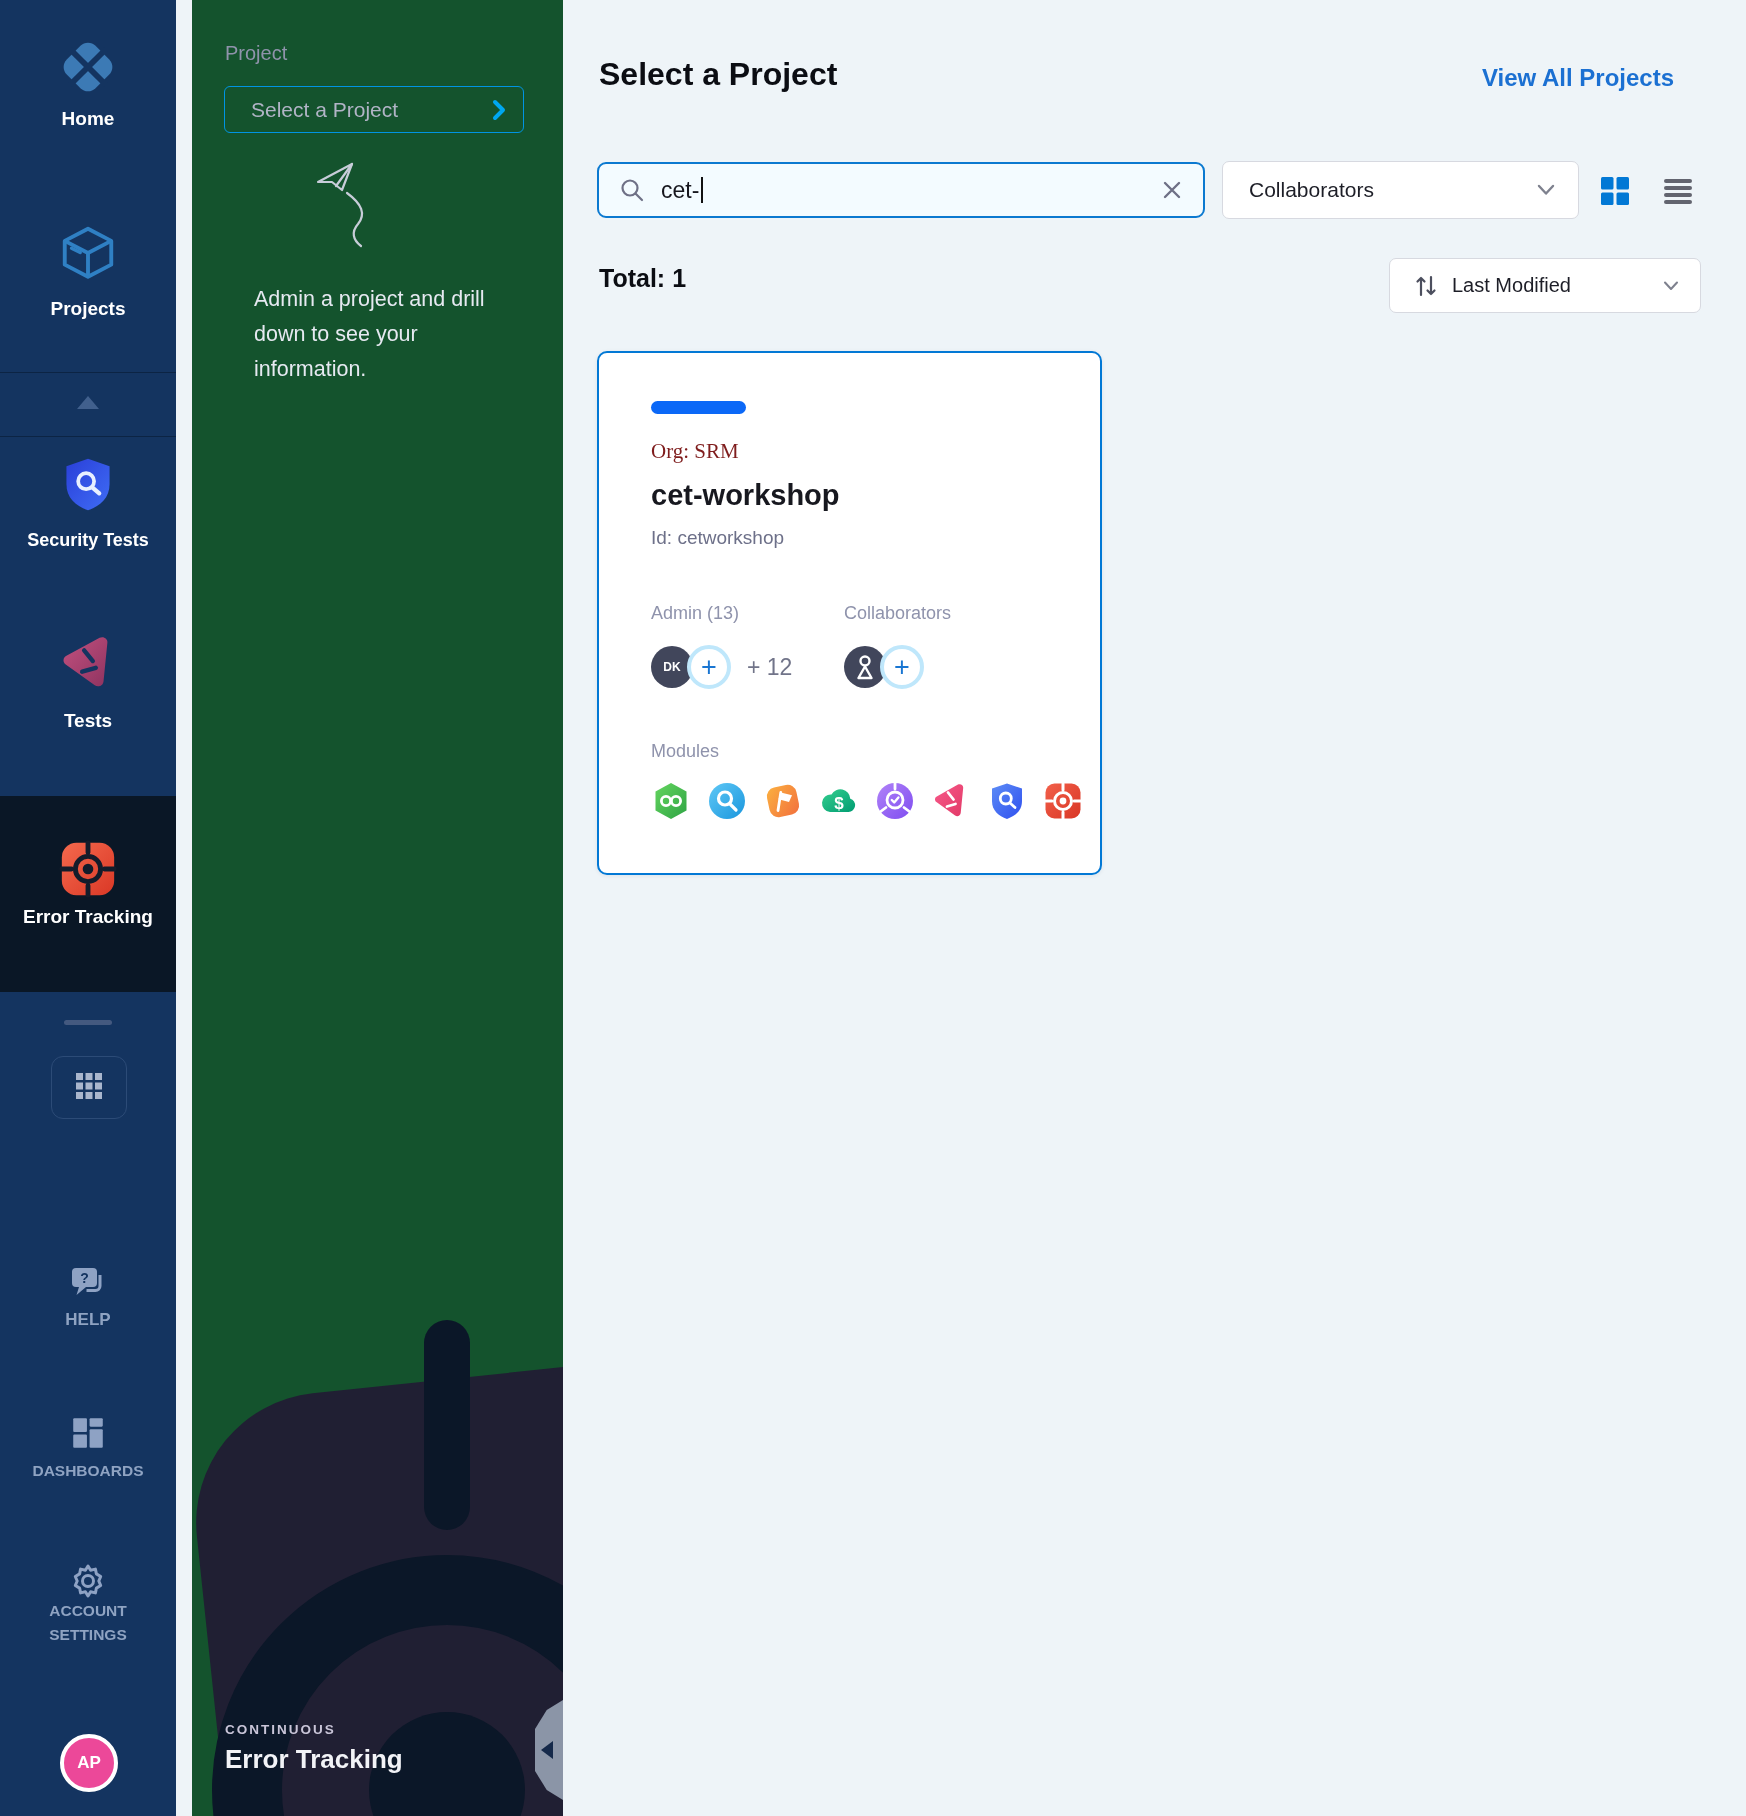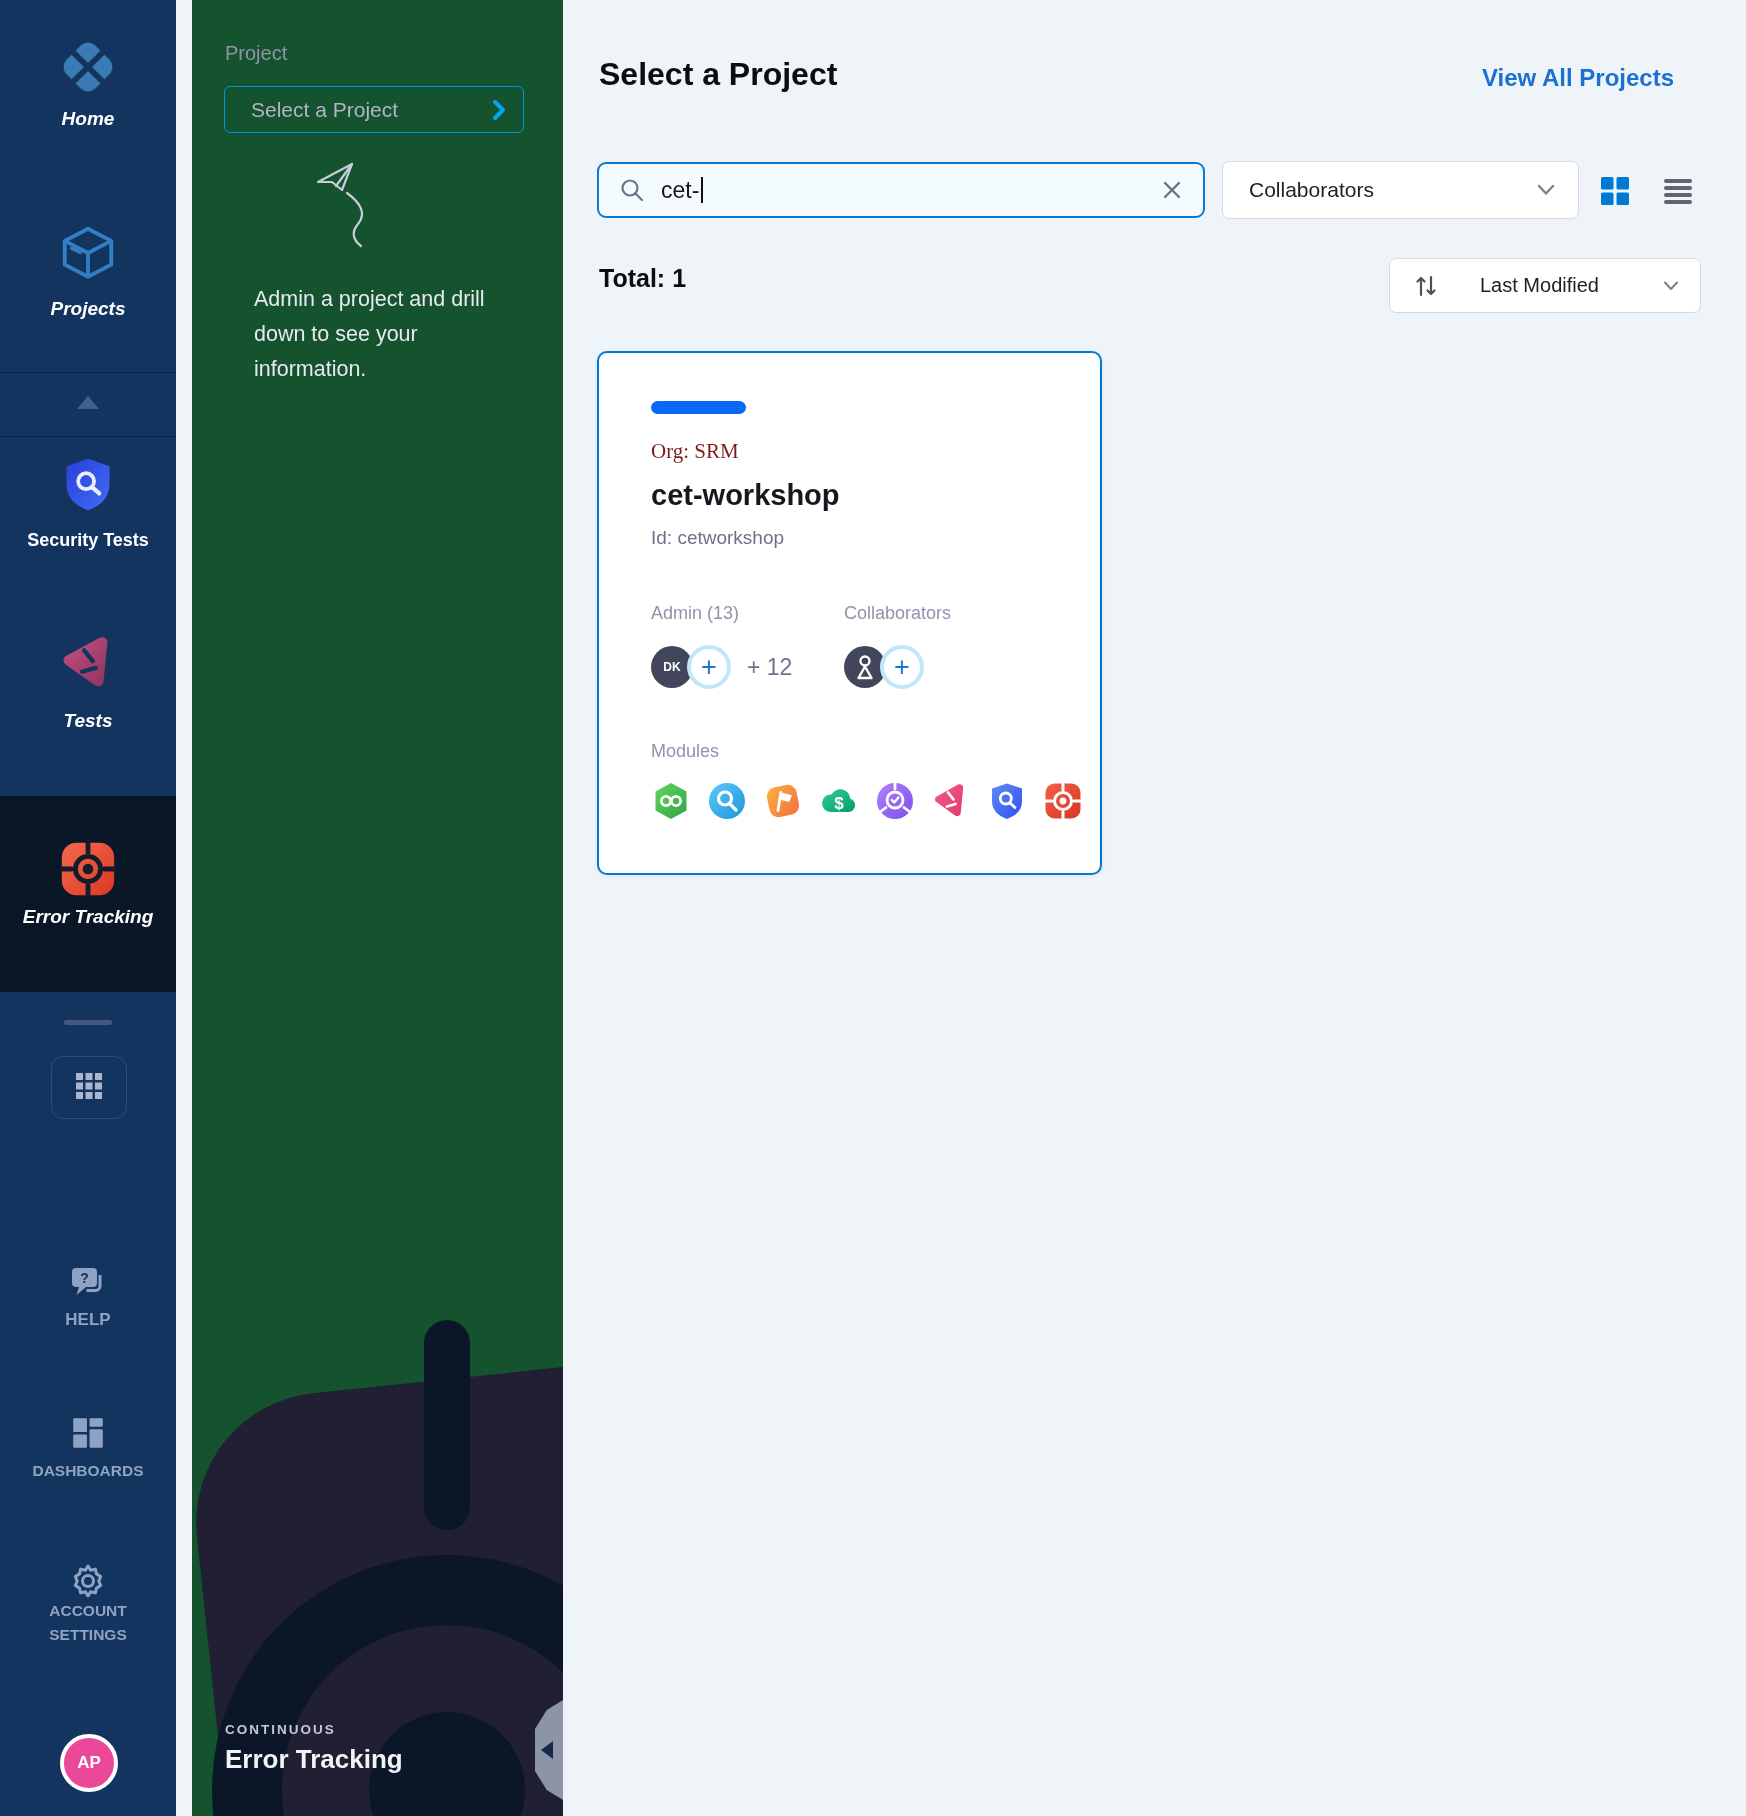--- a/index.html
+++ b/index.html
@@ -4,21 +4,21 @@
 <style>
   html,body{margin:0;padding:0;}
   .app{position:relative;width:1746px;height:1816px;overflow:hidden;
        font-family:"Liberation Sans",sans-serif;background:#eef4f8;}
 
   
   .sidebar{position:absolute;left:0;top:0;width:176px;height:100%;background:#143460;z-index:3;}
   .snav{position:absolute;left:0;width:176px;text-align:center;}
   .snav .ic{display:flex;justify-content:center;}
   .slabel{position:absolute;left:0;right:0;text-align:center;color:#fff;font-weight:700;}
-  .slabel.big{font-size:19px;font-style:italic;}
+  .slabel.big{font-size:19px;}
   .slabel.muted{color:#8fa3c2;font-weight:700;}
   .sdivider{position:absolute;left:0;width:176px;height:1px;background:#0c2444;}
   .uptri{position:absolute;left:77px;width:0;height:0;border-left:11px solid transparent;
          border-right:11px solid transparent;border-bottom:13px solid #41608d;}
   .active-block{position:absolute;left:0;top:796px;width:176px;height:196px;background:#0a1726;}
   .dash-div{position:absolute;left:64px;top:1020px;width:48px;height:5px;border-radius:3px;background:#44597f;}
   .gridbtn{position:absolute;left:51px;top:1056px;width:74px;height:61px;border:1.5px solid #2c4b77;
            border-radius:12px;display:flex;align-items:center;justify-content:center;}
   .avatar-ap{position:absolute;left:60px;top:1734px;width:50px;height:50px;border-radius:50%;
              background:#ec4899;border:4px solid #fff;color:#fff;font-size:17px;font-weight:700;
@@ -55,21 +55,21 @@
   .org-select{position:absolute;left:673px;top:161px;width:357px;height:58px;background:#fff;
               border:1px solid #d7d9e0;border-radius:7px;display:flex;align-items:center;
               padding:0 22px 0 26px;box-sizing:border-box;}
   .org-select span{font-size:21px;color:#1d1e27;font-weight:500;}
   .org-select .chev{margin-left:auto;}
   .viewtoggle{position:absolute;top:174px;width:34px;height:34px;display:flex;align-items:center;justify-content:center;}
   .vt-grid{left:1049px;} .vt-list{left:1112px;}
   .total{position:absolute;left:50px;top:264px;font-size:25px;font-weight:700;color:#0b0d13;}
   .sort-box{position:absolute;left:840px;top:258px;width:312px;height:55px;background:#fff;
             border:1px solid #d7d9e0;border-radius:7px;display:flex;align-items:center;
-            padding:0 20px 0 24px;box-sizing:border-box;gap:28px;}
+            padding:0 20px 0 24px;box-sizing:border-box;}
   .sort-box span{font-size:20px;color:#1d1e27;margin-left:14px;}
   .sort-box .chev{margin-left:auto;}
 
   
   .card{position:absolute;left:48px;top:351px;width:505px;height:524px;background:#fff;
         border:2px solid #0278d5;border-radius:10px;box-shadow:0 1px 4px rgba(10,40,80,.08);box-sizing:border-box;}
   .pill{position:absolute;left:52px;top:48px;width:95px;height:13px;border-radius:7px;background:#0b68f7;}
   .card-org{position:absolute;left:52px;top:86px;font-size:21px;color:#7f1d1d;font-family:Liberation Serif, serif;}
   .card-name{position:absolute;left:52px;top:126px;font-size:29px;font-weight:700;color:#17181f;}
   .card-id{position:absolute;left:52px;top:174px;font-size:19px;color:#6d7089;}

